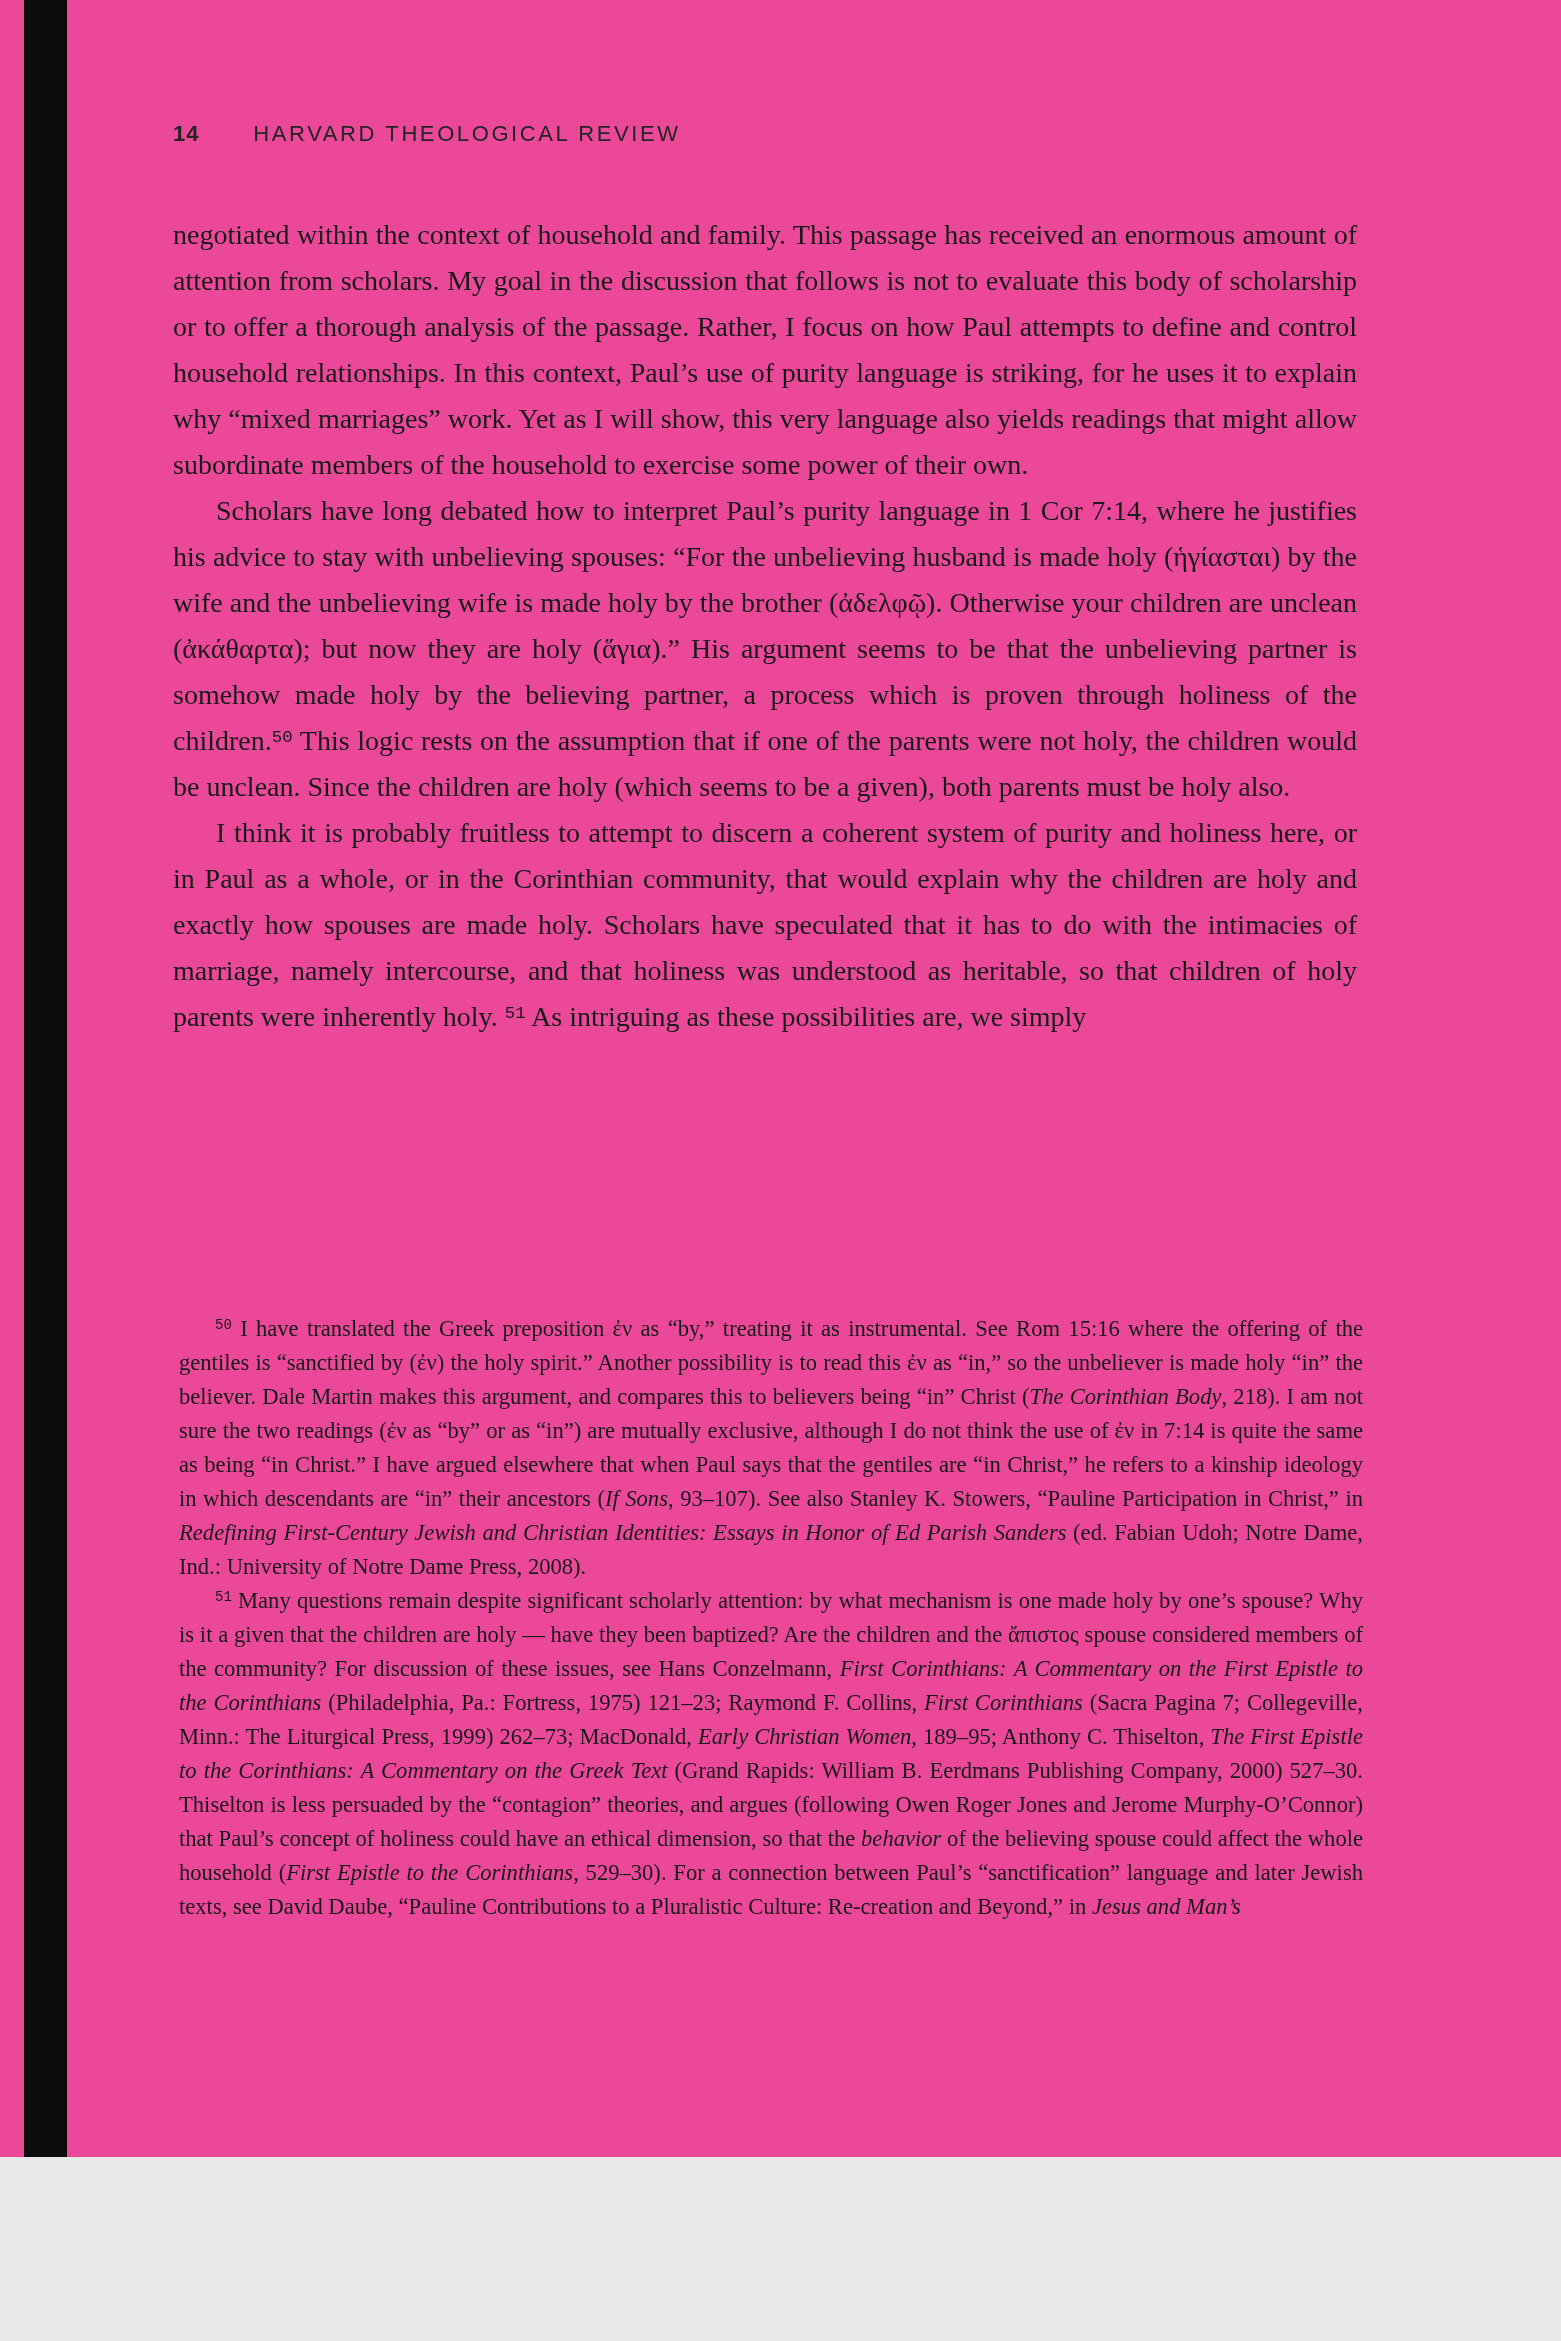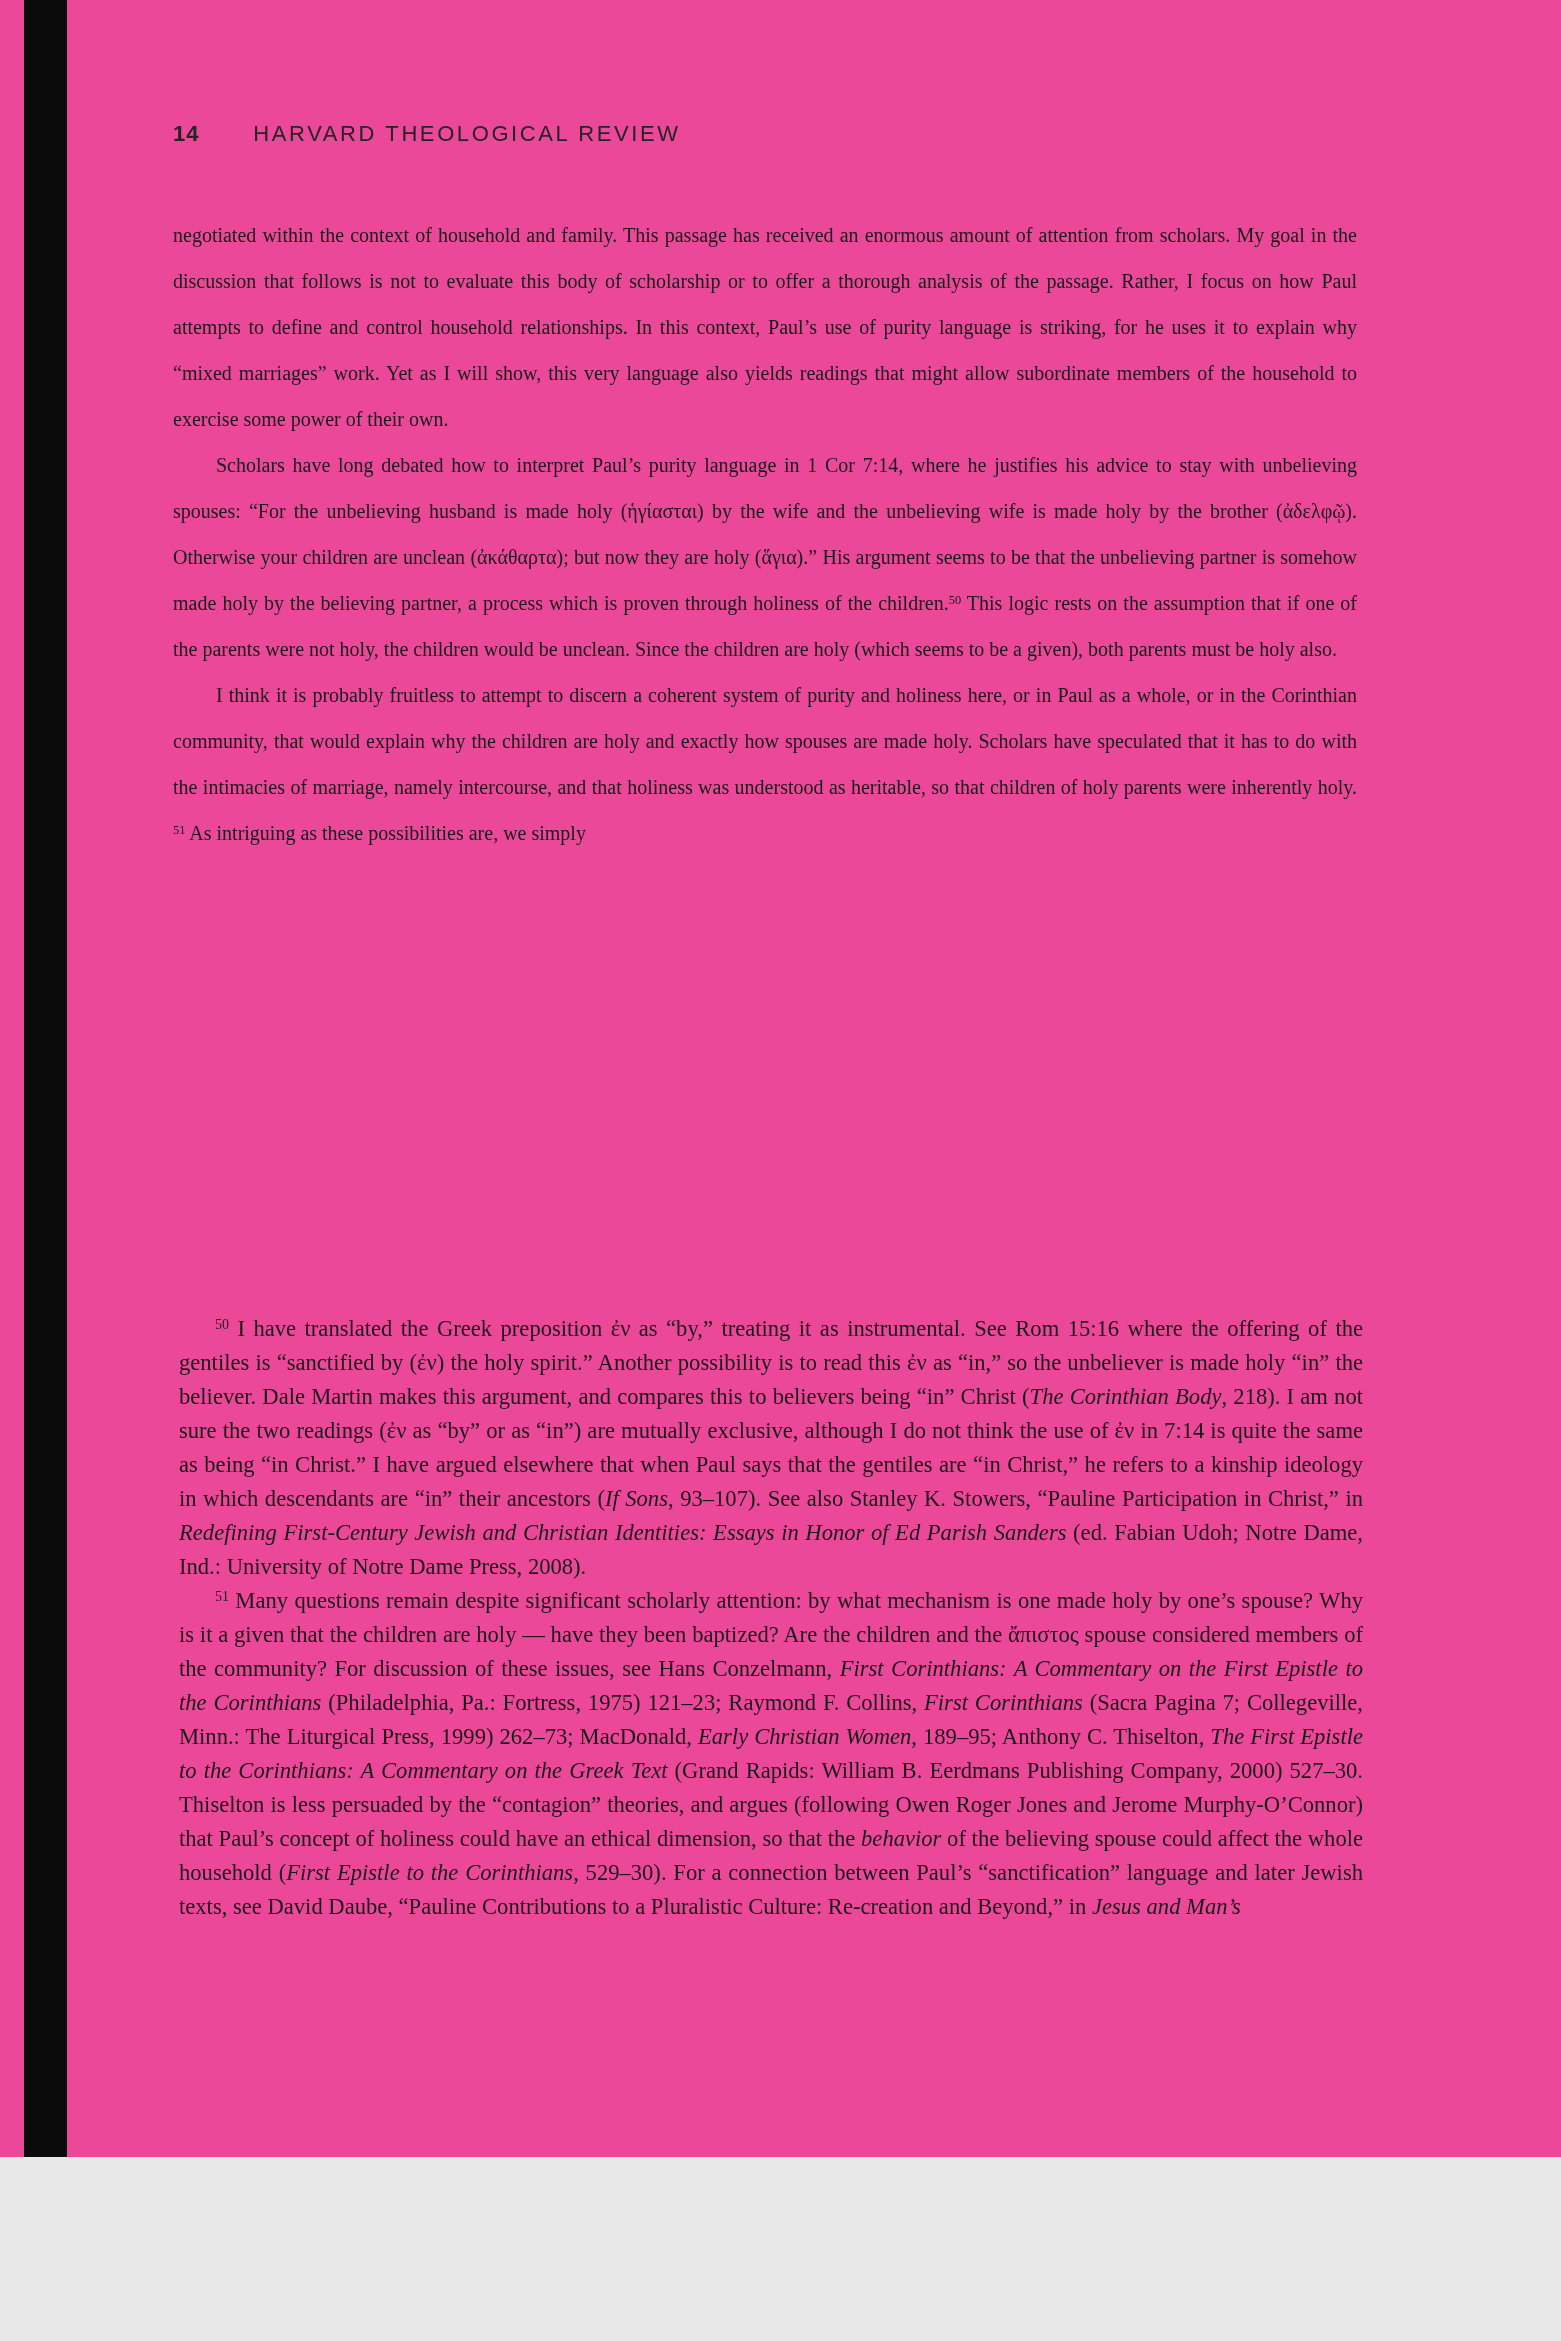--- a/index.html
+++ b/index.html
@@ -33,40 +33,41 @@
     margin-right: 54px;
   }
   .head-title {
     letter-spacing: 2.6px;
     font-weight: 500;
   }
   .body-text {
     position: absolute;
     left: 173px; top: 212px;
     width: 1184px;
-    font-size: 20px;
+    font-size: 28px;
     line-height: 46px;
     text-align: justify;
   }
   .body-para { margin: 0; }
   .body-para.indent { text-indent: 43px; }
   .footnotes {
     position: absolute;
     left: 179px; top: 1312px;
     width: 1184px;
     font-size: 22.6px;
     line-height: 34px;
     text-align: justify;
   }
   .footnote { margin: 0; text-indent: 36px; }
   .sup {
     font-size: 0.62em;
     position: relative;
     top: -0.48em;
     line-height: 0;
+    font-family: Liberation Mono, monospace;
   }
   i { font-style: italic; }
 </style>
 </head>
 <body>
 
 <div class="sheet">
   <div class="scan-edge"></div>
 
   <div class="running-head">

